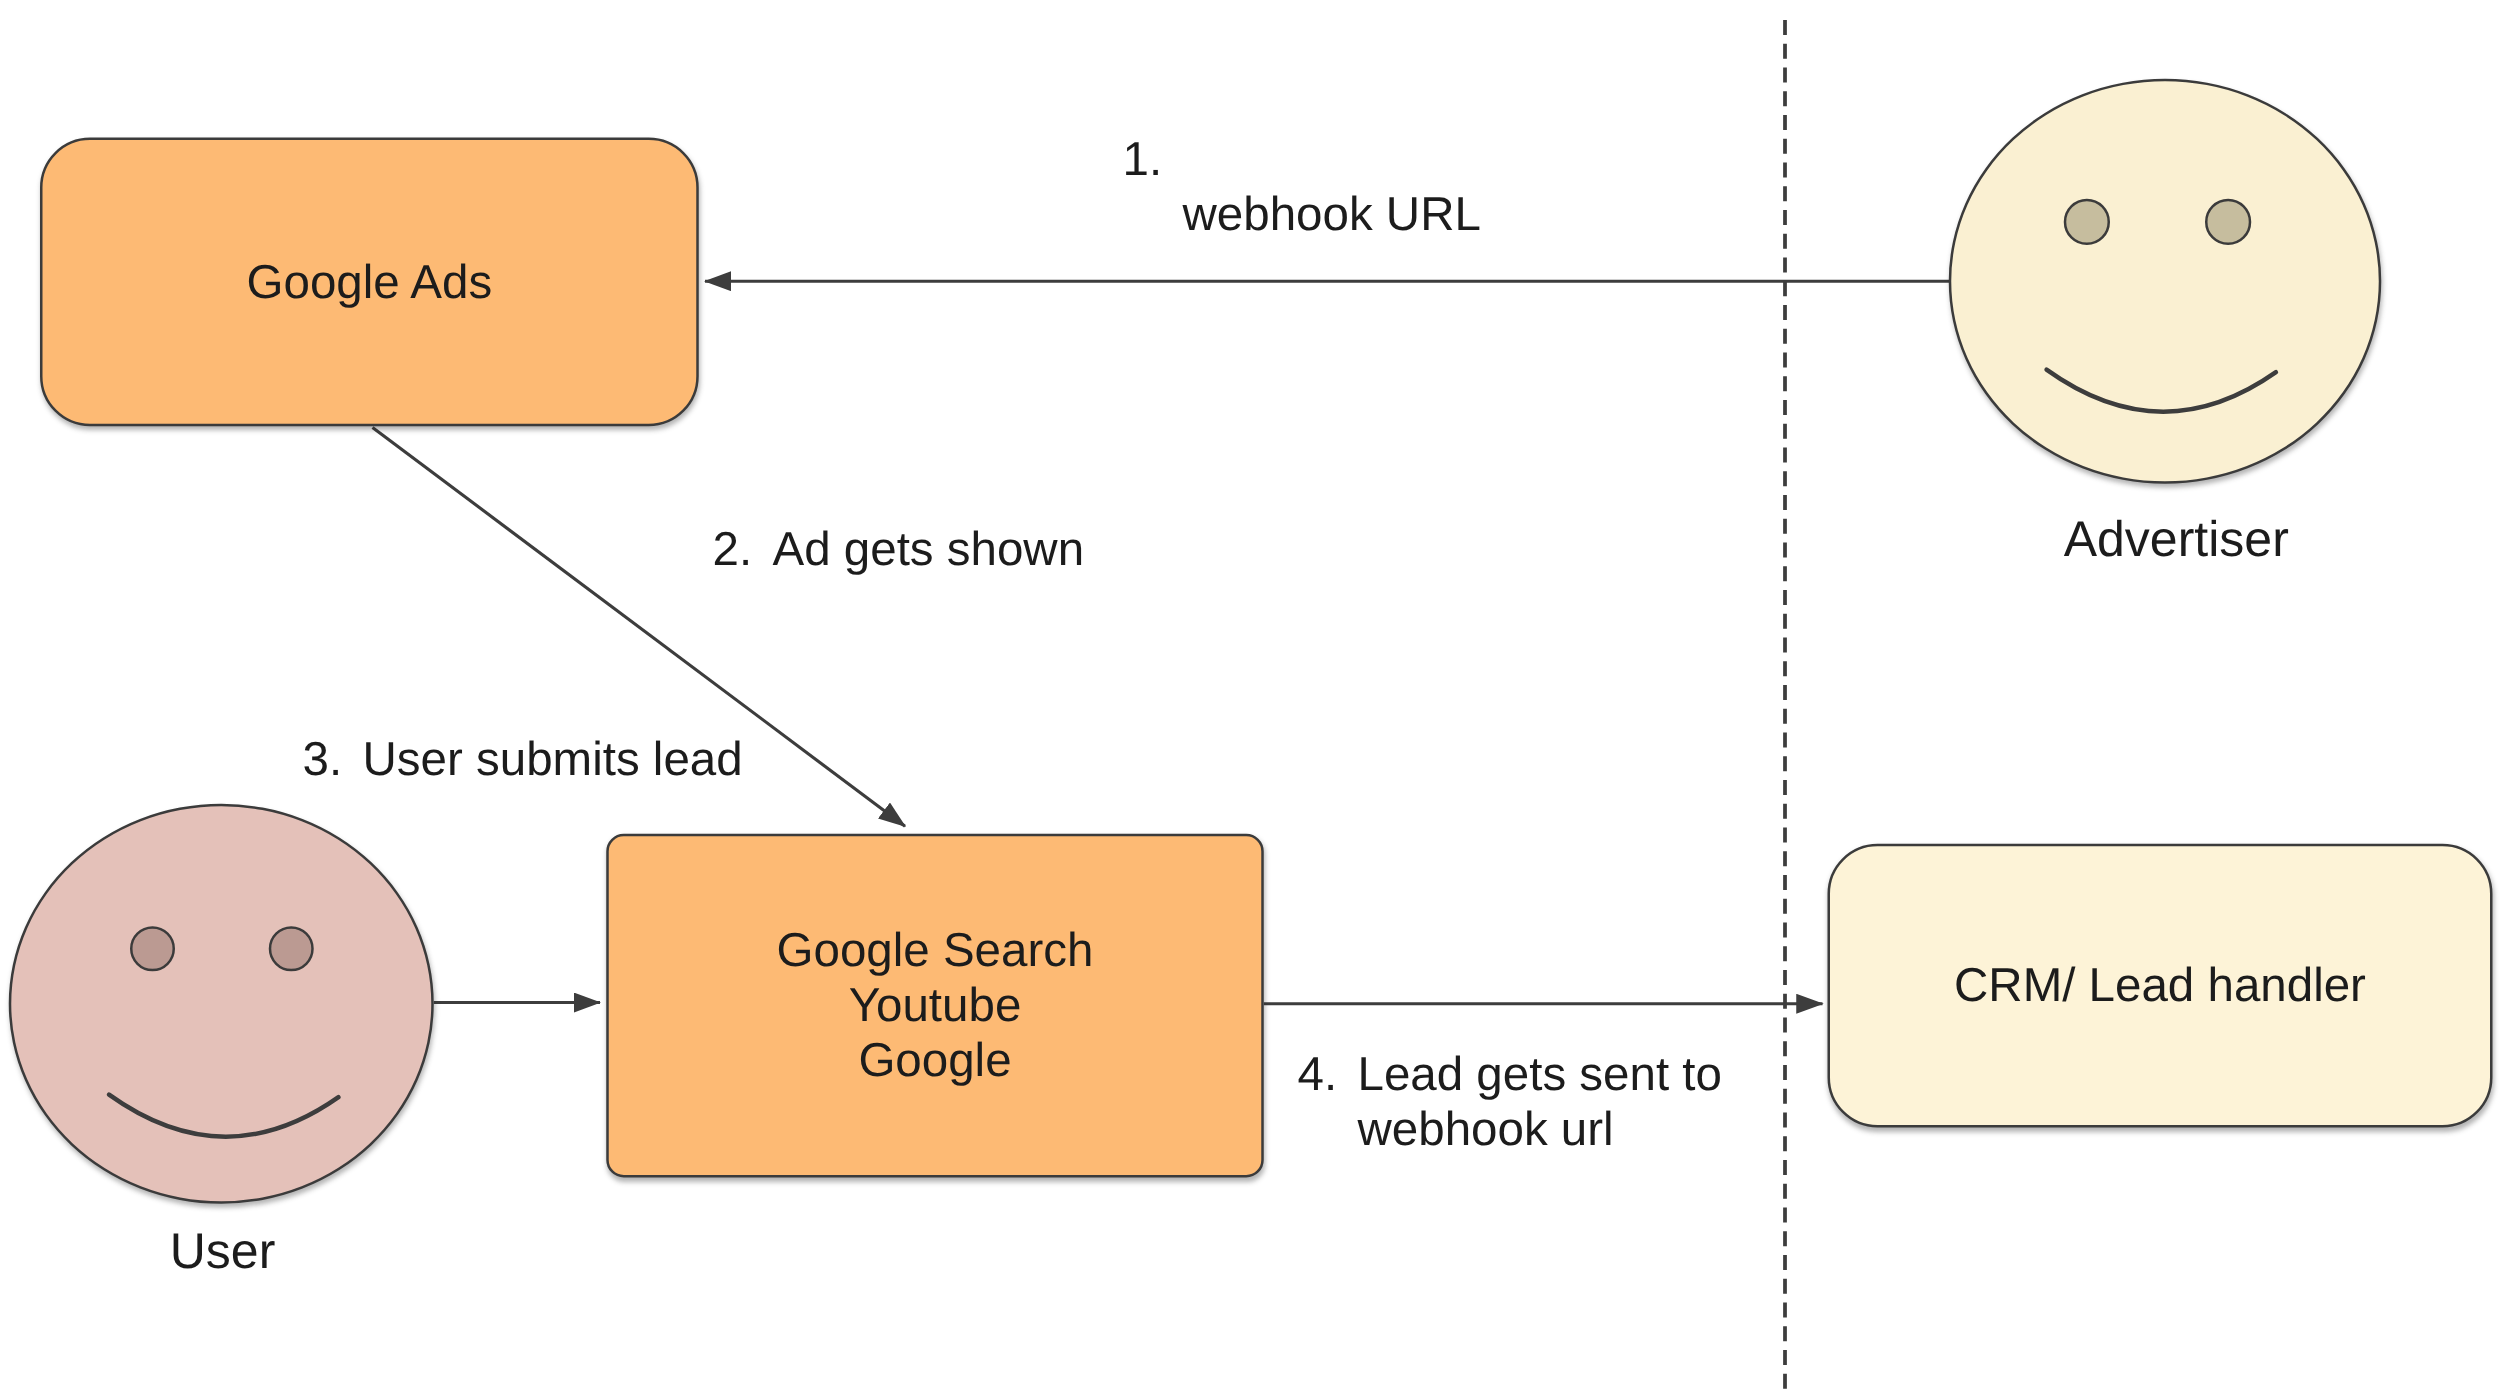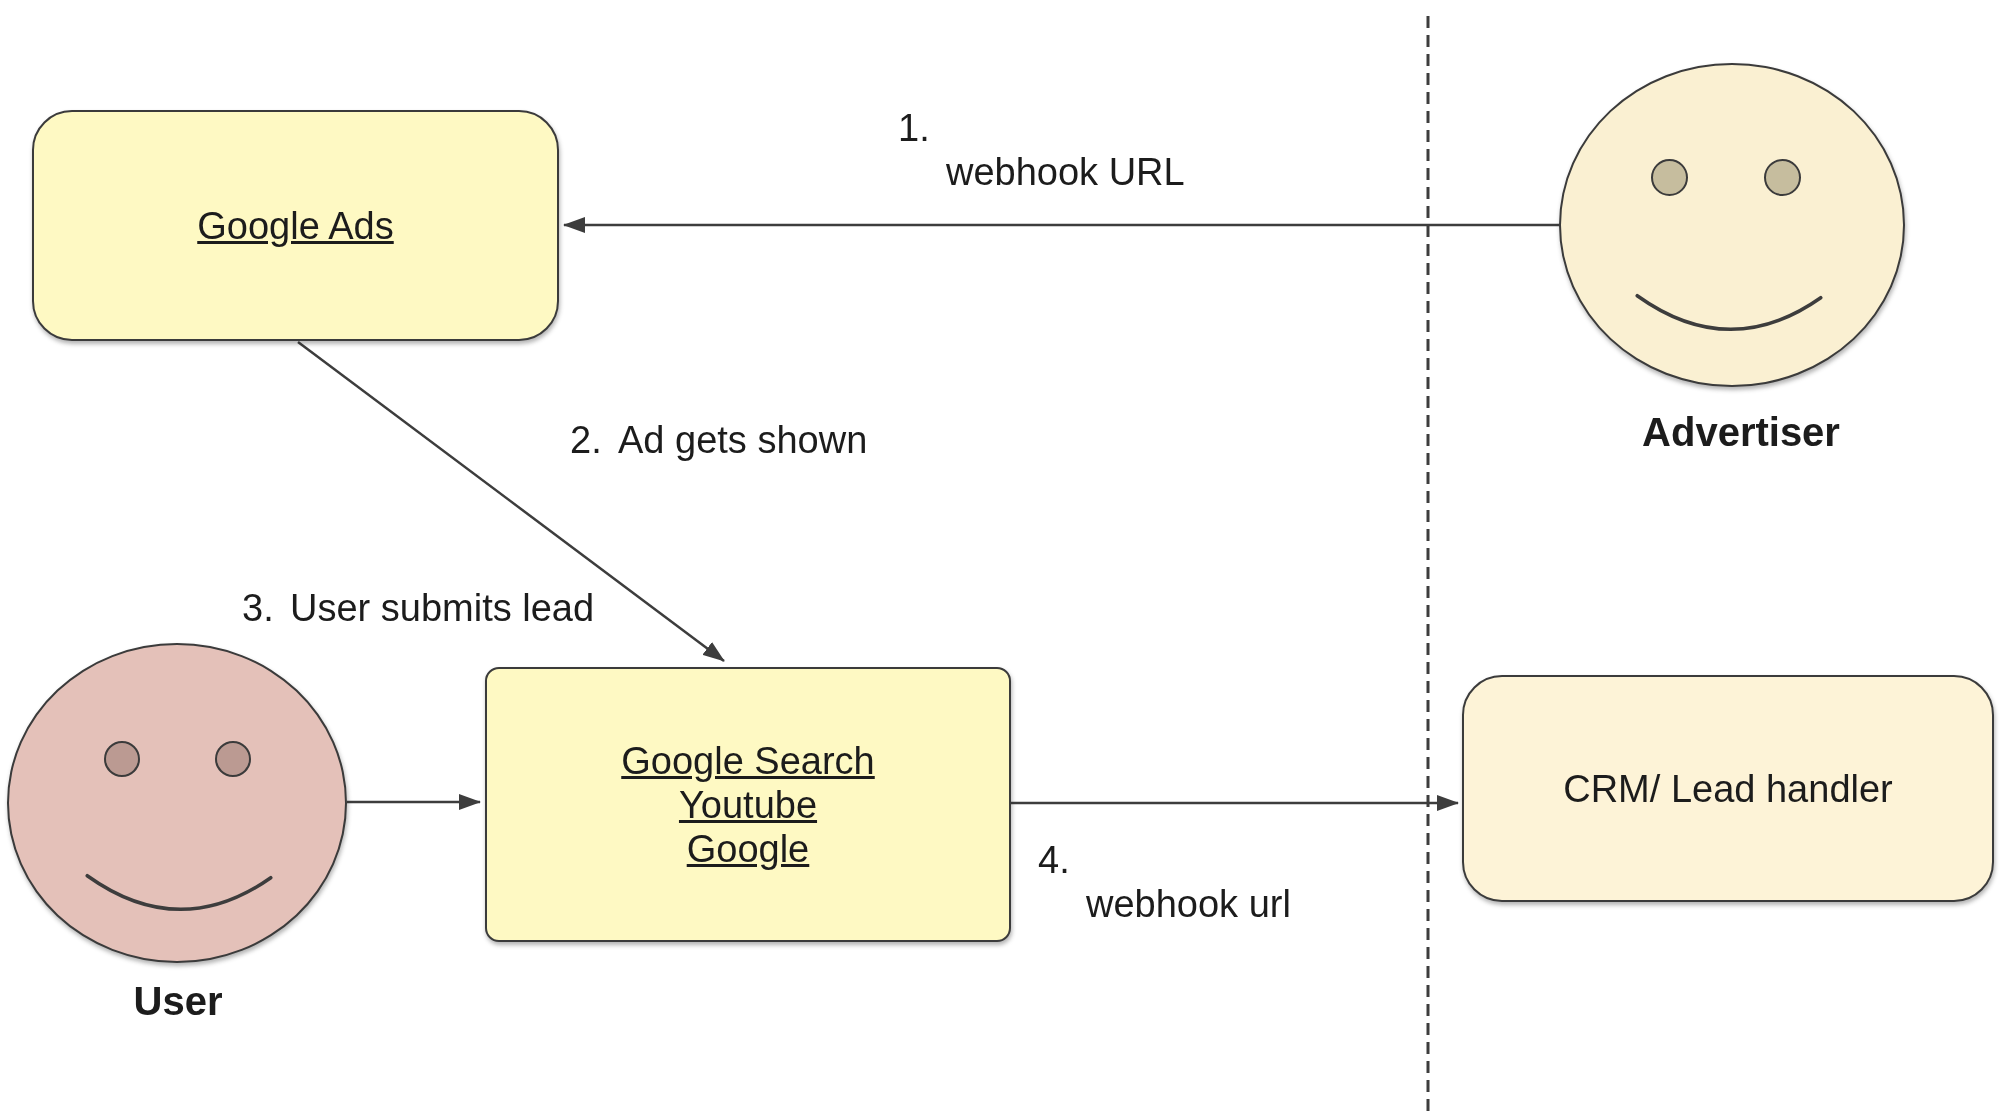--- a/index.html
+++ b/index.html
@@ -24,21 +24,21 @@
     border-radius: 40px;
     display: flex;
     flex-direction: column;
     align-items: center;
     justify-content: center;
     text-align: center;
     font-size: 38px;
     line-height: 44px;
     box-shadow: 1px 3px 4px rgba(40,40,40,0.35);
   }
-  .node.blue   { background: #fef9c3; text-decoration: underline; }
+  .node.blue   { background: #fdba74; }
   .node.yellow { background: #fdf3d7; }
 
   .node-google-ads   { left: 32px;   top: 110px; width: 527px; height: 231px; }
   .node-surfaces     { left: 485px;  top: 667px; width: 526px; height: 275px; border-radius: 14px; }
   .node-crm          { left: 1462px; top: 675px; width: 532px; height: 227px; }
 
   .face {
     position: absolute;
     box-sizing: border-box;
     border: 2.5px solid #3b3b3b;
@@ -59,21 +59,21 @@
   .eye.right-a { left: 203px; top: 94px; }
   .eye.left-u  { left: 95px;  top: 96px; }
   .eye.right-u { left: 206px; top: 96px; }
   .smile { position: absolute; left: 0; top: 0; width: 100%; height: 100%; }
   .smile path { stroke: #3d3d3d; stroke-width: 3.5; fill: none; stroke-linecap: round; }
 
   .actor-label {
     position: absolute;
     transform: translateX(-50%);
     font-size: 40px;
-    font-weight: bold;
+    font-weight: normal;
     white-space: nowrap;
   }
   .actor-label.advertiser { left: 1741px; top: 410px; }
   .actor-label.user       { left: 178px;  top: 979px; }
 
   .step {
     position: absolute;
     display: flex;
     font-size: 38px;
     line-height: 44px;
@@ -149,18 +149,18 @@
   </div>
 
   <div class="step step-3">
     <span class="num">3.</span>
     <span class="text">User submits lead</span>
   </div>
 
   <div class="step step-4">
     <span class="num">4.</span>
     <span class="text">
-      <br>
+      <span>Lead gets sent to</span><br>
       <span>webhook url</span>
     </span>
   </div>
 
 </div>
 
 </body></html>

